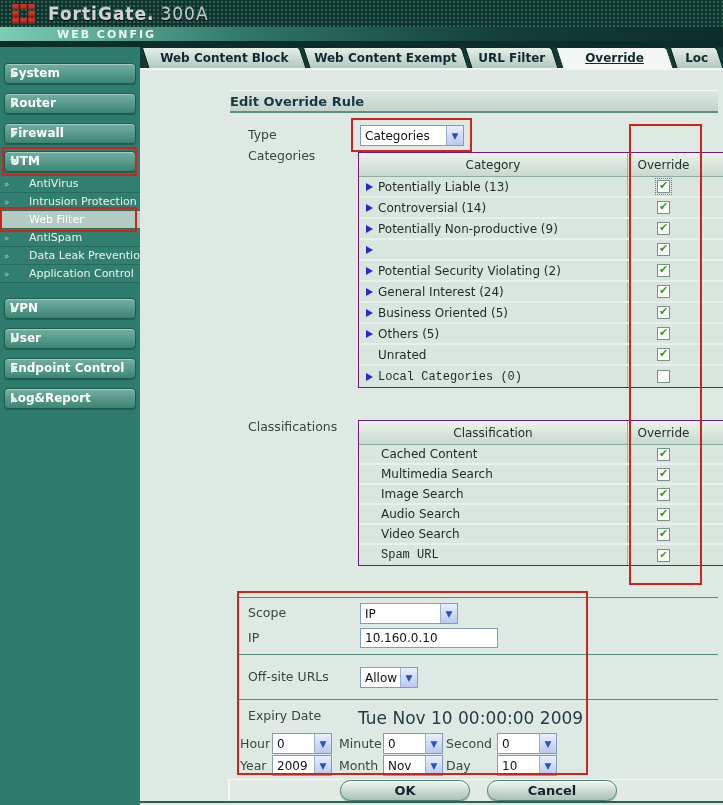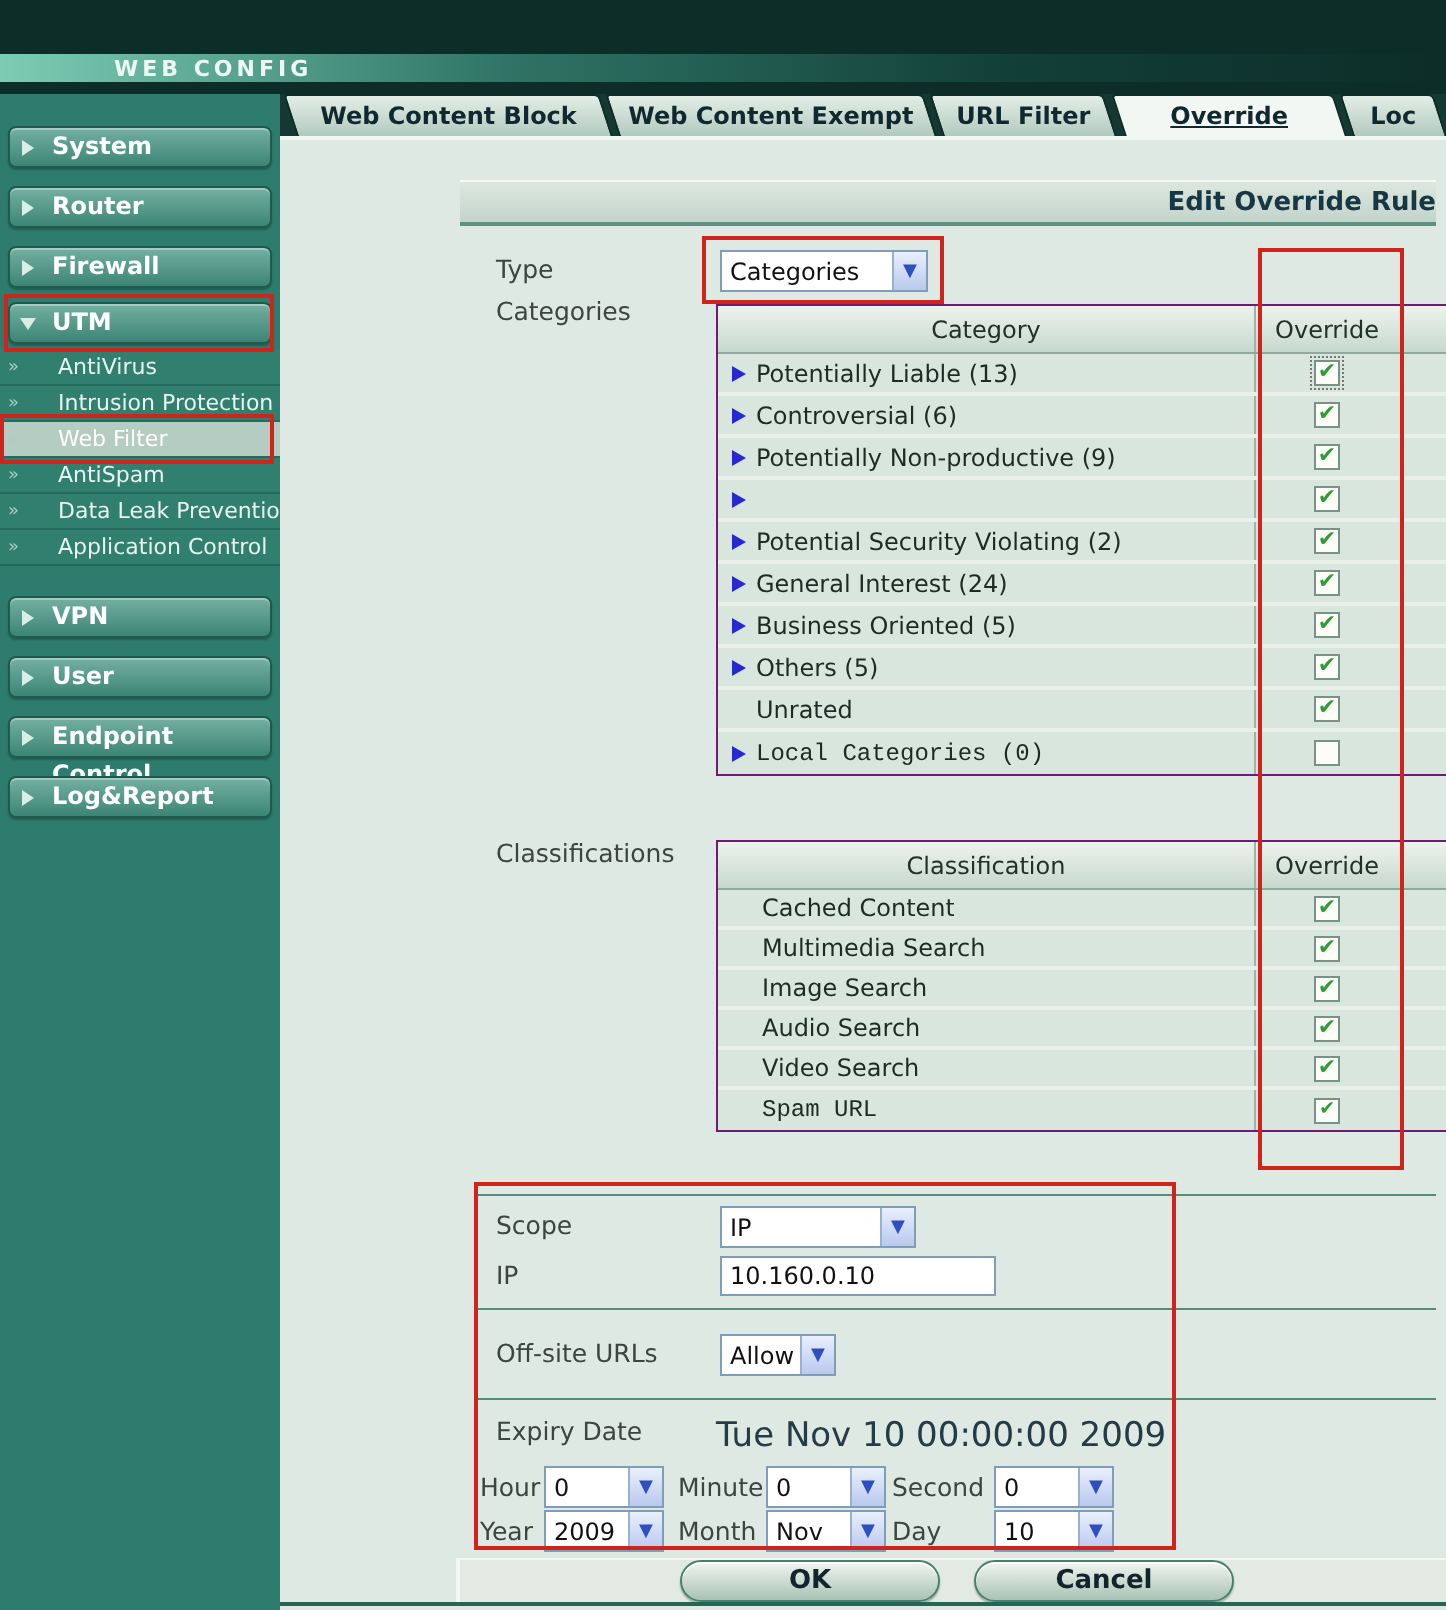--- a/index.html
+++ b/index.html
@@ -45,21 +45,21 @@
   .tab.active span { text-decoration:underline; }
   .t0{width:167px}.t1{width:168px}.t2{width:92px}.t3{width:117px}.t4{width:50px}
   
   .sidebar { position:absolute; left:0; top:47px; width:140px; height:758px; background:#2e7c6e; }
   .navbtn {
     position:absolute; left:4px; width:132px; height:21px;
     background:linear-gradient(#74b0a1,#3c8575);
     border:1px solid #1f5a4e; border-radius:4px;
     box-shadow:inset 0 1px 0 rgba(255,255,255,.35), 0 1px 1px rgba(0,0,0,.25);
     color:#ffffff; font-weight:bold; font-size:12px; line-height:19px;
-    padding-left:21px; cursor:pointer;
+    padding-left:5px; cursor:pointer;
   }
   .navbtn::before {
     content:""; position:absolute; left:6px; top:6px;
     border-left:6px solid #d7efe6; border-top:4px solid transparent; border-bottom:4px solid transparent;
   }
   .navbtn.expanded::before {
     border-left:4px solid transparent; border-right:4px solid transparent;
     border-top:6px solid #d7efe6; border-bottom:none; top:7px; left:5px;
   }
   .submenu { position:absolute; left:0; top:128px; width:140px; }
@@ -70,21 +70,21 @@
   }
   .subitem::before { content:"\00bb"; position:absolute; left:4px; color:#a9cec2; font-size:9px; }
   .subitem.selected { background:#b5ccc2; color:#ffffff; }
   
   .main { position:absolute; left:140px; top:68px; width:583px; height:737px;
     background:#dde9e2; border-top:2px solid #f0f6f1; }
   .panel-title {
     position:absolute; left:90px; top:20px; width:488px; height:23px;
     background:linear-gradient(#dce7e0,#c2d4cb);
     border-top:1px solid #f5f8f5; border-bottom:2px solid #5f9183;
-    text-align:right; line-height:21px; font-weight:bold; font-size:13px; color:#173743;
+    text-align:left; line-height:21px; font-weight:bold; font-size:13px; color:#173743;
   }
   .flabel { position:absolute; font-size:12.5px; color:#3c4540; white-space:nowrap; }
   
   .combo {
     position:absolute; height:21px; background:#ffffff; border:1px solid #7f9db9;
     display:flex; align-items:center; cursor:pointer;
   }
   .combo .ctext { flex:1; padding-left:4px; font-size:12px; color:#111; overflow:hidden; white-space:nowrap; }
   .combo .cbtn {
     width:17px; height:100%; background:linear-gradient(#e9effc,#b9c9ee);
@@ -132,20 +132,36 @@
     font-weight:bold; font-size:13px; color:#13242c; text-align:center; line-height:19px; cursor:pointer;
   }
   .bottomline { position:absolute; left:0; top:731px; width:583px; height:2px; background:#246558; }
   
   .redbox { position:absolute; border:2px solid #cf231c; pointer-events:none; z-index:50; }
 </style>
 </head>
 <body>
 
 <div class="hdr">
+  <div class="hdr-top">
+    <div class="logo-grid">
+      <i></i>
+        <i></i>
+        <i></i>
+        <i></i>
+        <i class="hole"></i>
+        <i></i>
+        <i></i>
+        <i></i>
+        <i></i>
+    </div>
+    <div class="brand">
+      <span>FortiGate.</span><span class="model">300A</span>
+    </div>
+  </div>
   <div class="hdr-band">
     <span>WEB CONFIG</span>
   </div>
 </div>
 
 <div class="tabbar">
   <div class="tab t0">
       <span>Web Content Block</span>
     </div>
   <div class="tab t1">
@@ -208,21 +224,21 @@
       <span class="arrow-icon"></span>
       <span class="rname">Potentially Liable (13)</span>
     </span>
     <span class="ocell">
       <span class="cb checked focused"></span>
     </span>
   </div>
         <div class="trow">
     <span class="ncell">
       <span class="arrow-icon"></span>
-      <span class="rname">Controversial (6)</span>
+      <span class="rname">Controversial (14)</span>
     </span>
     <span class="ocell">
       <span class="cb checked"></span>
     </span>
   </div>
         <div class="trow">
     <span class="ncell">
       <span class="arrow-icon"></span>
       <span class="rname">Potentially Non-productive (9)</span>
     </span>

